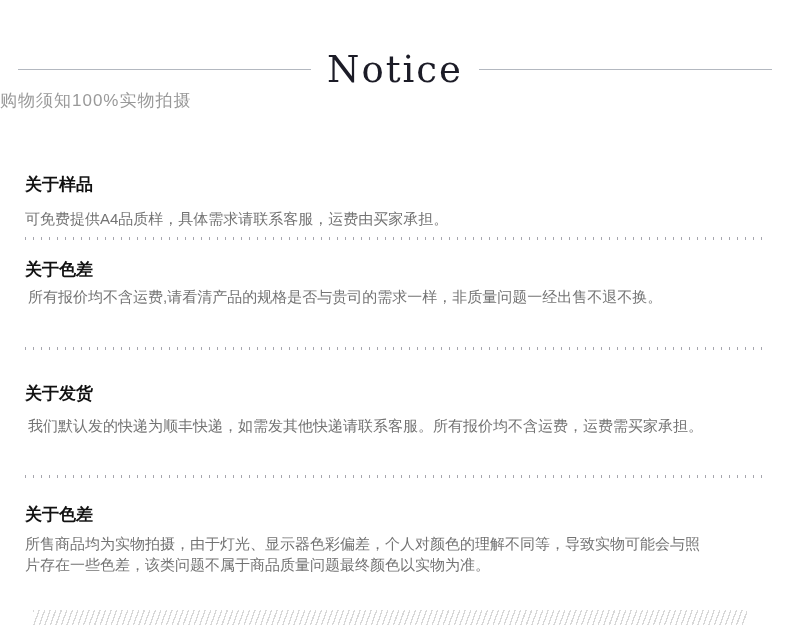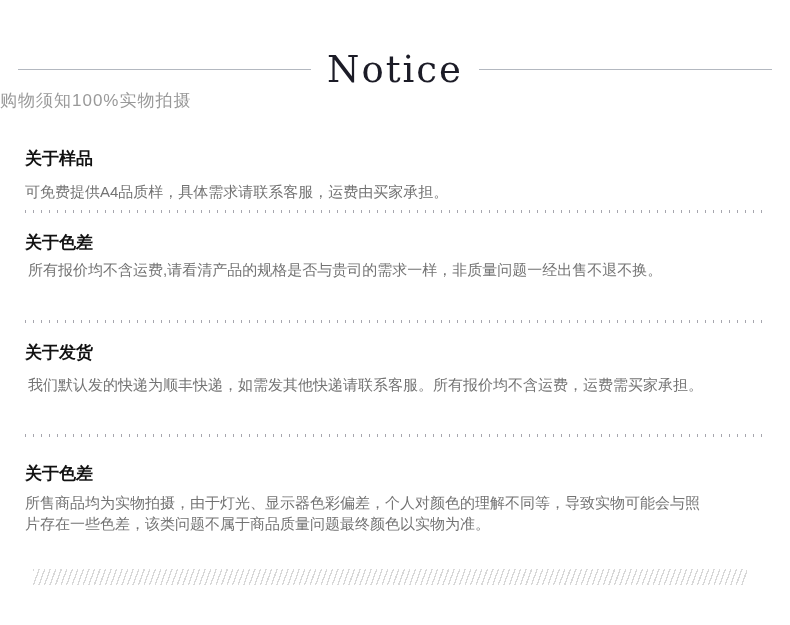--- a/index.html
+++ b/index.html
@@ -53,27 +53,27 @@
   }
   .sec-body {
     font-size: 15px;
     color: #737373;
     margin: 0;
     line-height: 1.4;
   }
   .sec-body .line { display: block; white-space: nowrap; overflow: hidden; }
   .indent { padding-left: 3px; }
 
-  .m-head-1 { margin-top: 39px; }
+  .m-head-1 { margin-top: 66px; font-family: Liberation Mono, monospace; }
   .m-body-1 { margin-top: 13px; }
   .m-rule-1 { margin-top: 8px; }
   .m-head-2 { margin-top: 21px; }
   .m-body-2 { margin-top: 7px; }
   .m-rule-2 { margin-top: 40px; }
-  .m-head-3 { margin-top: 21px; }
+  .m-head-3 { margin-top: 35px; }
   .m-body-3 { margin-top: 12px; }
   .m-rule-3 { margin-top: 39px; }
   .m-head-4 { margin-top: 28px; }
   .m-body-4 { margin-top: 9px; }
 
   
   .dotted-rule {
     height: 3px;
     background-image: repeating-linear-gradient(to right,
       #a6a6ae 0px, #a6a6ae 1.5px, transparent 1.5px, transparent 8px);

